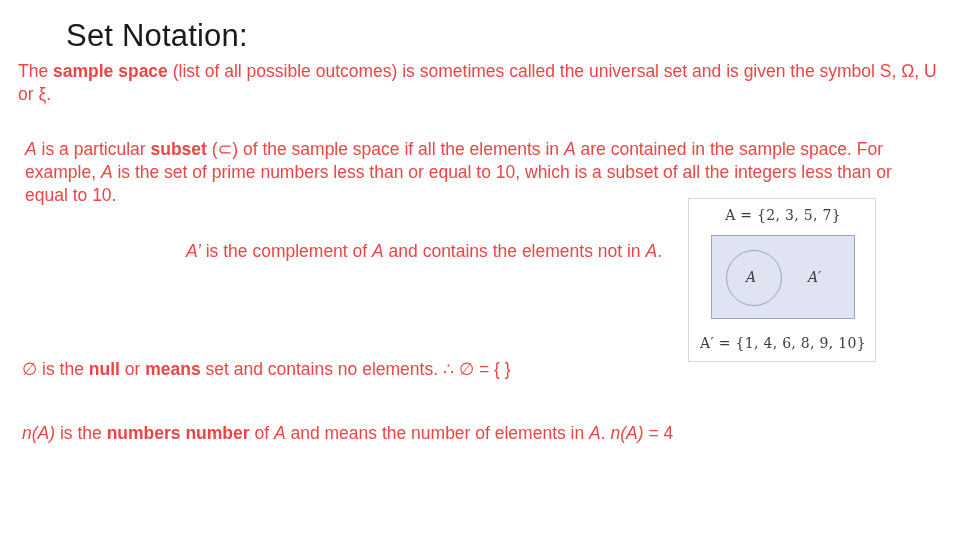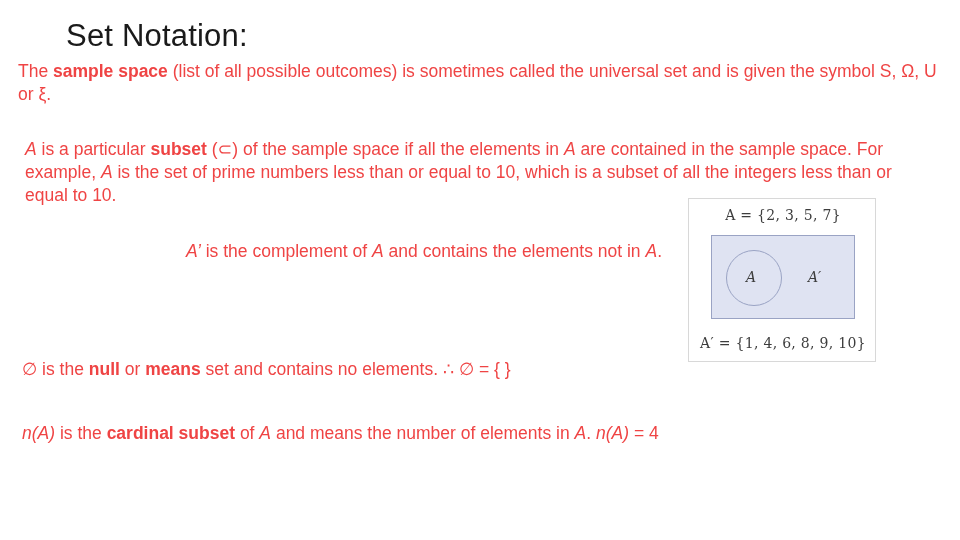--- a/index.html
+++ b/index.html
@@ -151,21 +151,21 @@
   <div class="body-text p3">
     <i>A’</i><span> is the complement of </span><i>A</i><span> and contains the elements not in </span><i>A</i><span>.</span>
   </div>
 
 
   <div class="body-text p5">
     <span>∅ is the </span><b>null</b><span> or </span><b>means</b><span> set and contains no elements.  ∴ ∅ = { }</span>
   </div>
 
   <div class="body-text p6">
-    <i>n(A)</i><span> is the </span><b>cardinal subset</b><span> of </span><i>A</i><span> and means the number of elements in </span><i>A</i><span>. </span><i>n(A)</i><span> = 4</span>
+    <i>n(A)</i><span> is the </span><b>numbers number</b><span> of </span><i>A</i><span> and means the number of elements in </span><i>A</i><span>. </span><i>n(A)</i><span> = 4</span>
   </div>
 
   <div class="figure">
     <div class="fig-line fig-top">A = {2, 3, 5, 7}</div>
     <div class="fig-box">
       <div class="fig-circle"></div>
       <div class="fig-lbl fig-lbl-a">A</div>
       <div class="fig-lbl fig-lbl-ac">A′</div>
     </div>
     <div class="fig-line fig-bottom">A′ = {1, 4, 6, 8, 9, 10}</div>

